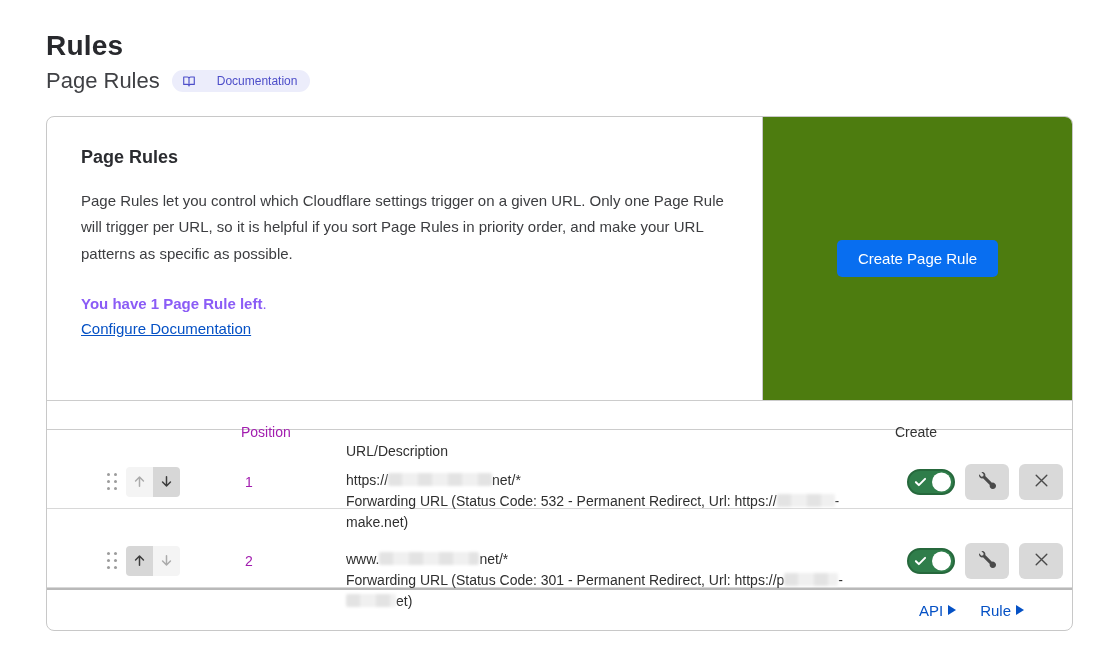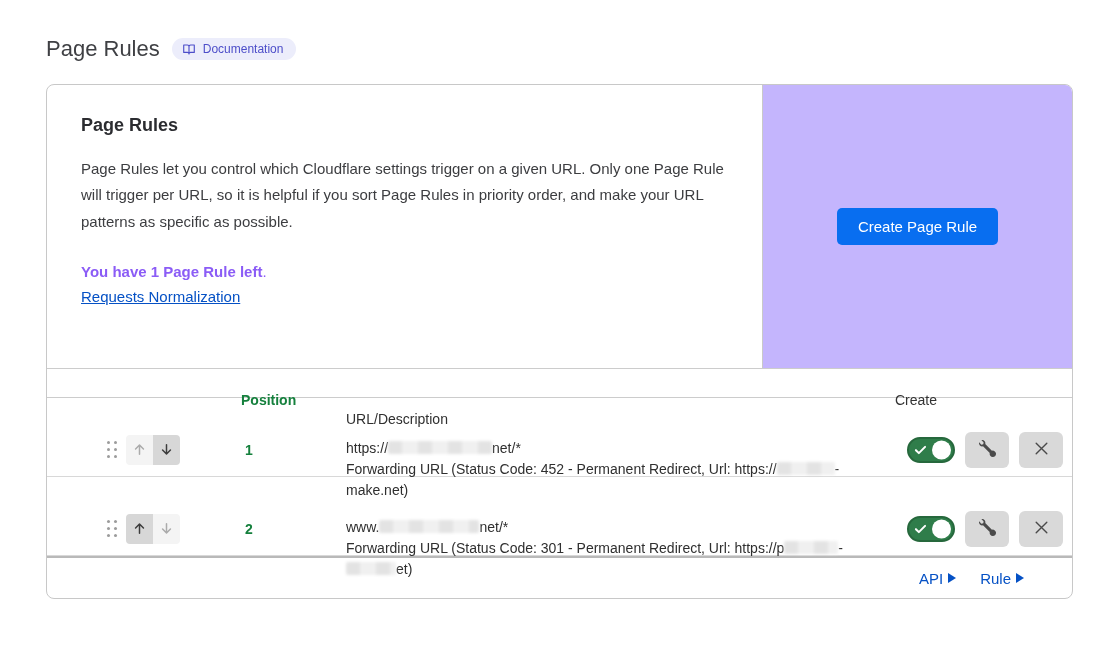--- a/index.html
+++ b/index.html
@@ -16,42 +16,42 @@
     background:#ffffff;
     font-family:"Liberation Sans", sans-serif;
     color:#303236;
     overflow:hidden;
   }
   .page{padding:30px 35px 0 46px;}
   .h1{font-size:28px;font-weight:600;color:#28292d;letter-spacing:.2px;}
   .subtitle-row{display:flex;align-items:center;gap:12px;margin-top:6px;margin-bottom:22px;}
   .subtitle{font-size:22px;font-weight:400;color:#3f4044;}
   .doc-badge{
-    display:inline-flex;align-items:center;gap:7px;
+    display:inline-flex;align-items:center;gap:21px;
     background:var(--badge-bg);color:var(--badge-text);
     border-radius:14px;padding:4px 13px 4px 10px;
     font-size:12px;text-decoration:none;cursor:pointer;
   }
   .doc-badge svg{display:block;}
 
   .card{
     width:1027px;border:1px solid #c8c8c8;border-radius:8px;
     background:#fff;overflow:hidden;
   }
   .card-top{display:flex;min-height:283px;}
   .card-intro{flex:1;padding:30px 36px 24px 34px;}
   .card-intro h2{font-size:18px;font-weight:600;color:#2b2c30;margin-bottom:20px;}
   .desc{font-size:15px;line-height:1.75;color:#3c3d40;max-width:655px;}
   .quota{font-size:15px;margin-top:28px;color:#8b5cf6;}
   .quota b{font-weight:700;}
   .norm{font-size:15px;margin-top:22px;color:#3c3d40;}
   .norm b{font-weight:700;color:#2e2f33;}
   .cfg-link{display:inline-block;margin-top:8px;font-size:15px;color:var(--link);text-decoration:underline;cursor:pointer;}
   .card-cta{
-    width:310px;background:#c4b5fd;border-left:1px solid #c9c9c9;
+    width:310px;background:#4d7c0f;border-left:1px solid #c9c9c9;
     display:flex;align-items:center;justify-content:center;
   }
   .btn-primary{
     background:var(--primary-button);color:#fff;border:none;border-radius:5px;
     font-family:inherit;font-size:15px;padding:10px 21px;cursor:pointer;
   }
 
   .thead,.trow{
     display:grid;grid-template-columns:150px 149px 1fr 215px;align-items:center;
   }
@@ -68,21 +68,21 @@
   .drag-dots{display:grid;grid-template-columns:repeat(2,4px);grid-auto-rows:4px;gap:3px;cursor:grab;}
   .drag-dots i{width:3px;height:3px;border-radius:50%;background:#9c9c9c;}
   .arrow-group{display:flex;border-radius:4px;overflow:hidden;}
   .arrow-btn{
     width:27px;height:30px;border:none;display:flex;align-items:center;justify-content:center;
     cursor:pointer;background:#d7d7d7;
   }
   .arrow-btn.disabled{background:#f4f4f4;cursor:default;}
   .arrow-btn svg{display:block;}
 
-  .col-pos{padding-left:48px;font-size:14px;color:#15803d;font-weight:bold;}
+  .col-pos{padding-left:48px;font-size:14px;color:#a21caf;}
   .col-url{font-size:14px;color:#2f2f2f;line-height:21px;padding-right:14px;margin-top:40px;}
   .redact{
     display:inline-block;height:13px;border-radius:2px;vertical-align:-1px;
     background:repeating-linear-gradient(90deg,#e3e3e3 0 14px,#f0f0f0 14px 30px);
     filter:blur(1.5px);
   }
 
   .col-action{display:flex;align-items:center;gap:10px;padding-left:50px;}
   .toggle{
     width:48px;height:26px;border-radius:13px;position:relative;cursor:pointer;
@@ -108,41 +108,42 @@
     display:inline-block;width:0;height:0;
     border-top:5px solid transparent;border-bottom:5px solid transparent;
     border-left:8px solid var(--link);
   }
 </style>
 </head>
 <body>
 
 <div class="page">
 
+  <div class="h1">Rules</div>
 
   <div class="subtitle-row">
     <span class="subtitle">Page Rules</span>
     <a class="doc-badge">
       <span>
         <svg width="14" height="13" viewBox="0 0 16 16" fill="none" stroke="#4d4ec9" stroke-width="1.4" stroke-linejoin="round">
           <path d="M1.5 2.5h4.6a1.9 1.9 0 0 1 1.9 1.9v9.1a1.9 1.9 0 0 0-1.9-1.9H1.5zM14.5 2.5H9.9A1.9 1.9 0 0 0 8 4.4v9.1a1.9 1.9 0 0 1 1.9-1.9h4.6z"></path>
         </svg>
       </span>
       <span>Documentation</span>
     </a>
   </div>
 
   <div class="card">
 
     <div class="card-top">
       <div class="card-intro">
         <h2>Page Rules</h2>
         <p class="desc">Page Rules let you control which Cloudflare settings trigger on a given URL. Only one Page Rule will trigger per URL, so it is helpful if you sort Page Rules in priority order, and make your URL patterns as specific as possible.</p>
         <p class="quota"><b>You have 1 Page Rule left</b><span>.</span></p>
-        <a class="cfg-link">Requests Normalization</a>
+        <a class="cfg-link">Configure Documentation</a>
       </div>
       <div class="card-cta">
         <button class="btn-primary">Create Page Rule</button>
       </div>
     </div>
 
     <div class="thead">
       <div class="col-handle"></div>
       <div class="col-pos">Position</div>
       <div class="col-url">URL/Description</div>
@@ -168,21 +169,21 @@
           <button class="arrow-btn">
             <svg width="15" height="15" viewBox="0 0 16 16" fill="none" stroke="#3c3c3c" stroke-width="1.6" stroke-linecap="round" stroke-linejoin="round">
                 <path d="M8 3v9.5M3.8 8.6 8 12.8l4.2-4.2"></path>
               </svg>
           </button>
         </span>
       </div>
       <div class="col-pos">1</div>
       <div class="col-url">
         <div><span>https://</span><span class="redact" style="width:104px"></span><span>net/*</span></div>
-        <div><span>Forwarding URL (Status Code: 452 - Permanent Redirect, Url: https://</span><span class="redact" style="width:58px"></span><span>-</span></div>
+        <div><span>Forwarding URL (Status Code: 532 - Permanent Redirect, Url: https://</span><span class="redact" style="width:58px"></span><span>-</span></div>
         <div><span>make.net)</span></div>
       </div>
       <div class="col-action">
         <span class="toggle">
           <svg width="13" height="11" viewBox="0 0 14 12" fill="none" stroke="#ffffff" stroke-width="2.2" stroke-linecap="round" stroke-linejoin="round">
               <path d="M2 6.2 5.2 9.4 12 2.6"></path>
             </svg>
           <span class="knob"></span>
         </span>
         <button class="icon-btn">

